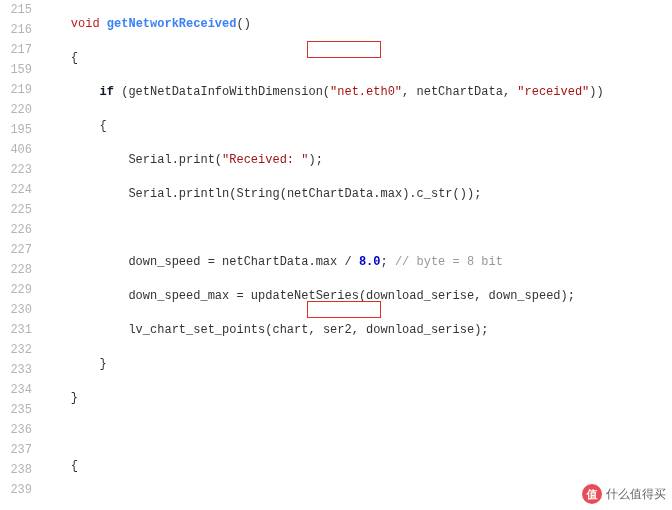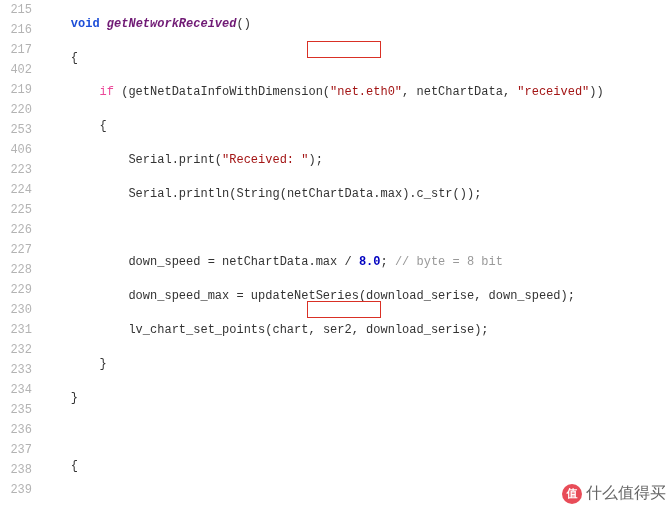--- a/index.html
+++ b/index.html
@@ -32,23 +32,23 @@
     white-space: pre;
     position: relative;
   }
   .line {
     height: 20px;
     line-height: 20px;
   }
   .gutter .line {
     padding-right: 0;
   }
-  .kw { color: #ec4899; font-weight: normal; }
-  .type { color: #1d4ed8; font-weight: bold; }
-  .fn { color: #701a75; font-weight: bold; font-style: italic; }
+  .kw { color: #0f172a; font-weight: bold; }
+  .type { color: #b91c1c; }
+  .fn { color: #3b82f6; font-weight: bold; }
   .str { color: #a31515; }
   .num { color: #0000c0; font-weight: bold; text-align: right;}
   .com { color: #999; text-align: center; }
   .highlight-box {
     position: absolute;
     border: 1px solid #d93025;
     box-sizing: border-box;
     pointer-events: none;
   }
   .watermark {
@@ -67,36 +67,36 @@
     background: #e63946;
     color: #fff;
     font-size: 11px;
     font-weight: bold;
     display: flex;
     align-items: center;
     justify-content: center;
   }
   .wm-text {
     font-family: "Microsoft YaHei", sans-serif;
-    font-size: 16px;
+    font-size: 12px;
     color: #555;
   }
 </style>
 </head>
 <body>
 
 <div class="editor">
   <div class="gutter" id="gutter">
       <div class="line">215</div>
       <div class="line">216</div>
       <div class="line">217</div>
-      <div class="line">402</div>
+      <div class="line">159</div>
       <div class="line">219</div>
       <div class="line">220</div>
-      <div class="line">253</div>
+      <div class="line">195</div>
       <div class="line">406</div>
       <div class="line">223</div>
       <div class="line">224</div>
       <div class="line">225</div>
       <div class="line">226</div>
       <div class="line">227</div>
       <div class="line">228</div>
       <div class="line">229</div>
       <div class="line">230</div>
       <div class="line">231</div>

